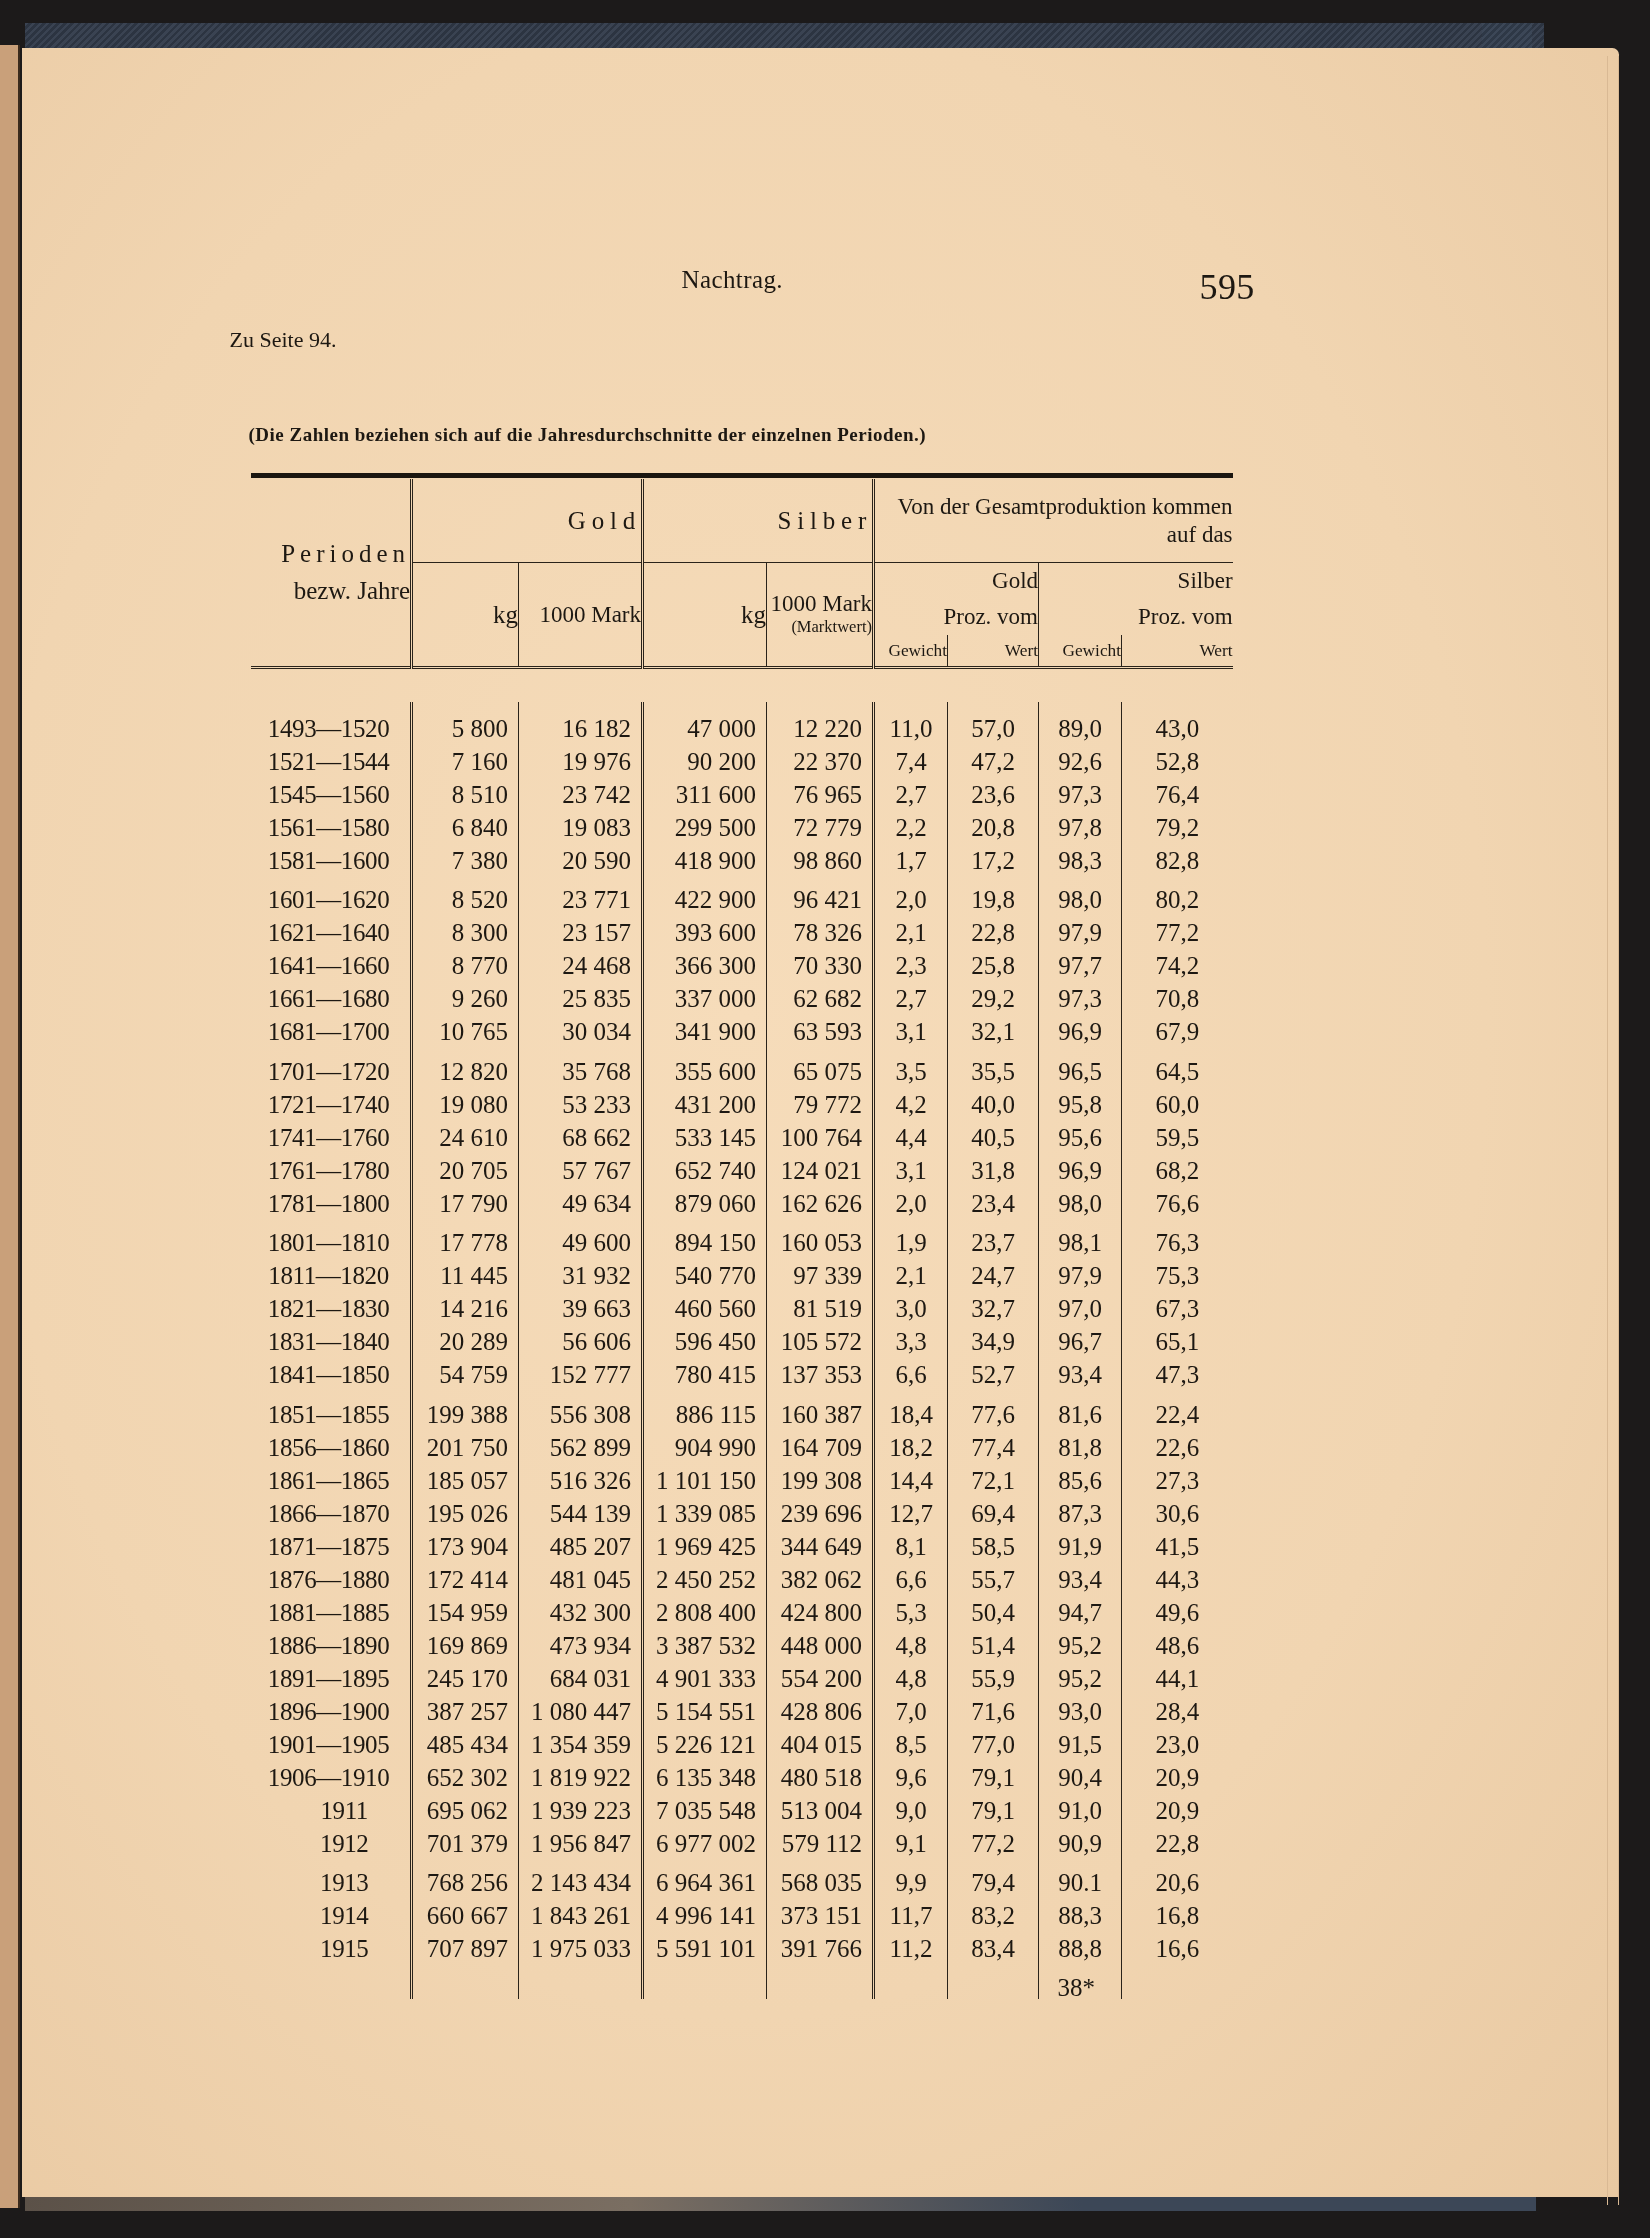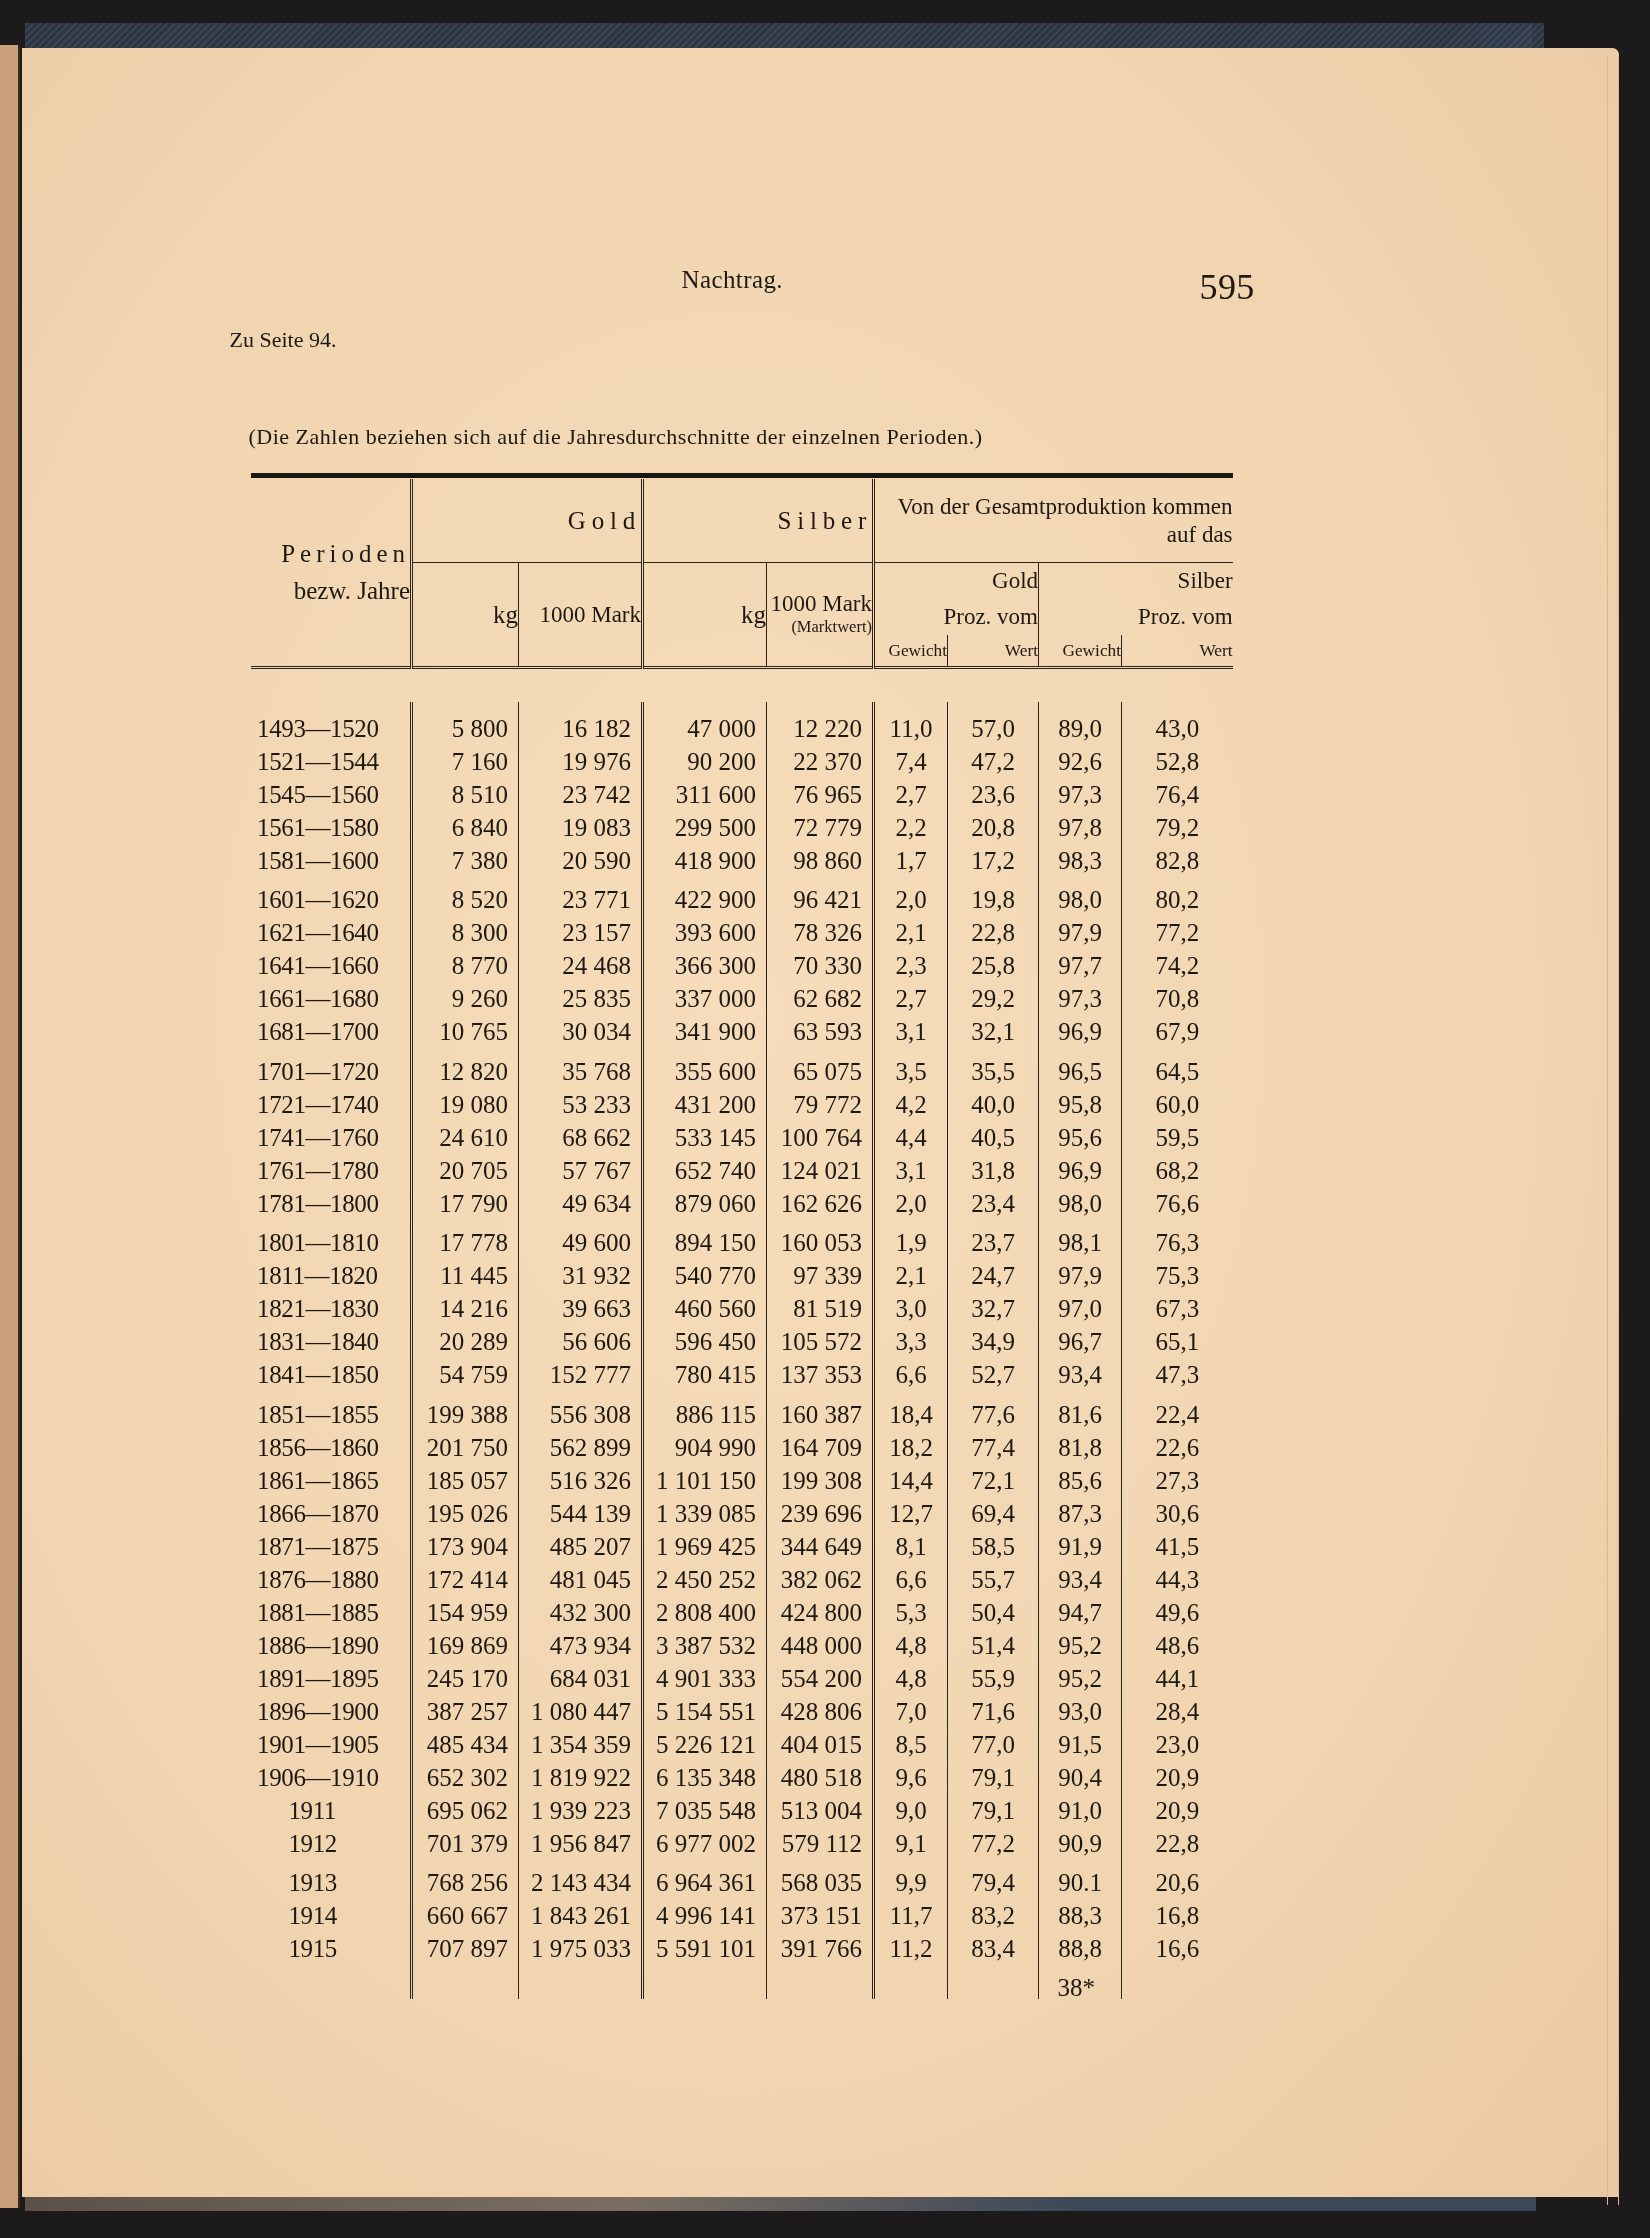--- a/index.html
+++ b/index.html
@@ -39,22 +39,22 @@
     font-size: 25px; letter-spacing: 0.4px;
   }
   .running-head .title { position: absolute; left: 660px; }
   .running-head .pageno { position: absolute; left: 1178px; font-size: 36px; }
   .ref-note { position: absolute; left: 208px; top: 279px; font-size: 22px; }
   .main-title {
     position: absolute; left: 248px; top: 328px; font-size: 37px;
     letter-spacing: 4.5px; white-space: nowrap;
   }
   .subtitle {
-    position: absolute; left: 227px; top: 376px; font-size: 22px;
-    letter-spacing: 0.5px; white-space: nowrap;
+    position: absolute; left: 227px; top: 376px; font-size: 19px;
+    letter-spacing: 0.5px; white-space: nowrap; font-weight: bold;
   }
   .rule-thick {
     position: absolute; left: 229px; top: 425px; width: 982px; height: 5px;
     background: #1b1610;
   }
   table.prod {
     position: absolute; left: 229px; top: 431px; width: 982px;
     border-collapse: collapse; table-layout: fixed;
     font-size: 25px;
   }
@@ -70,21 +70,21 @@
   table.prod th { font-weight: normal; text-align: right; vertical-align: middle; padding: 0; }
   table.prod th.spaced { letter-spacing: 5.8px; }
   .hdr-row1 th { height: 83px; }
   .hdr-row2 th { height: 50px; }
   .hdr-row3 th { height: 31px; font-size: 17.3px; }
   .bl  { border-left: 0.8px solid #2a231a; }
   .bl2 { border-left: 3.3px double #2a231a; }
   .bb  { border-bottom: 0.8px solid #2a231a; }
   .hdr-end td { height: 0; border-top: 3.3px double #2a231a; padding: 0; }
   table.prod td { padding: 0 10px; white-space: nowrap; text-align: right; height: 33px; }
-  table.prod td.per { text-align: left; padding-left: 6.6px; letter-spacing: -0.4px; }
+  table.prod td.per { text-align: center; padding-left: 6.6px; letter-spacing: -0.4px; }
   table.prod td.per.single { padding-left: 38px; }
   table.prod td.pct { text-align: center; }
   tr.grp-start td { padding-top: 6.6px; }
   tr.pad-top td { padding-top: 10px; }
   tr.tail td { height: 33px; }
   .footer-sig {
     position: absolute; left: 1036px; top: 1926px; font-size: 25px;
   }
 </style>
 </head>

